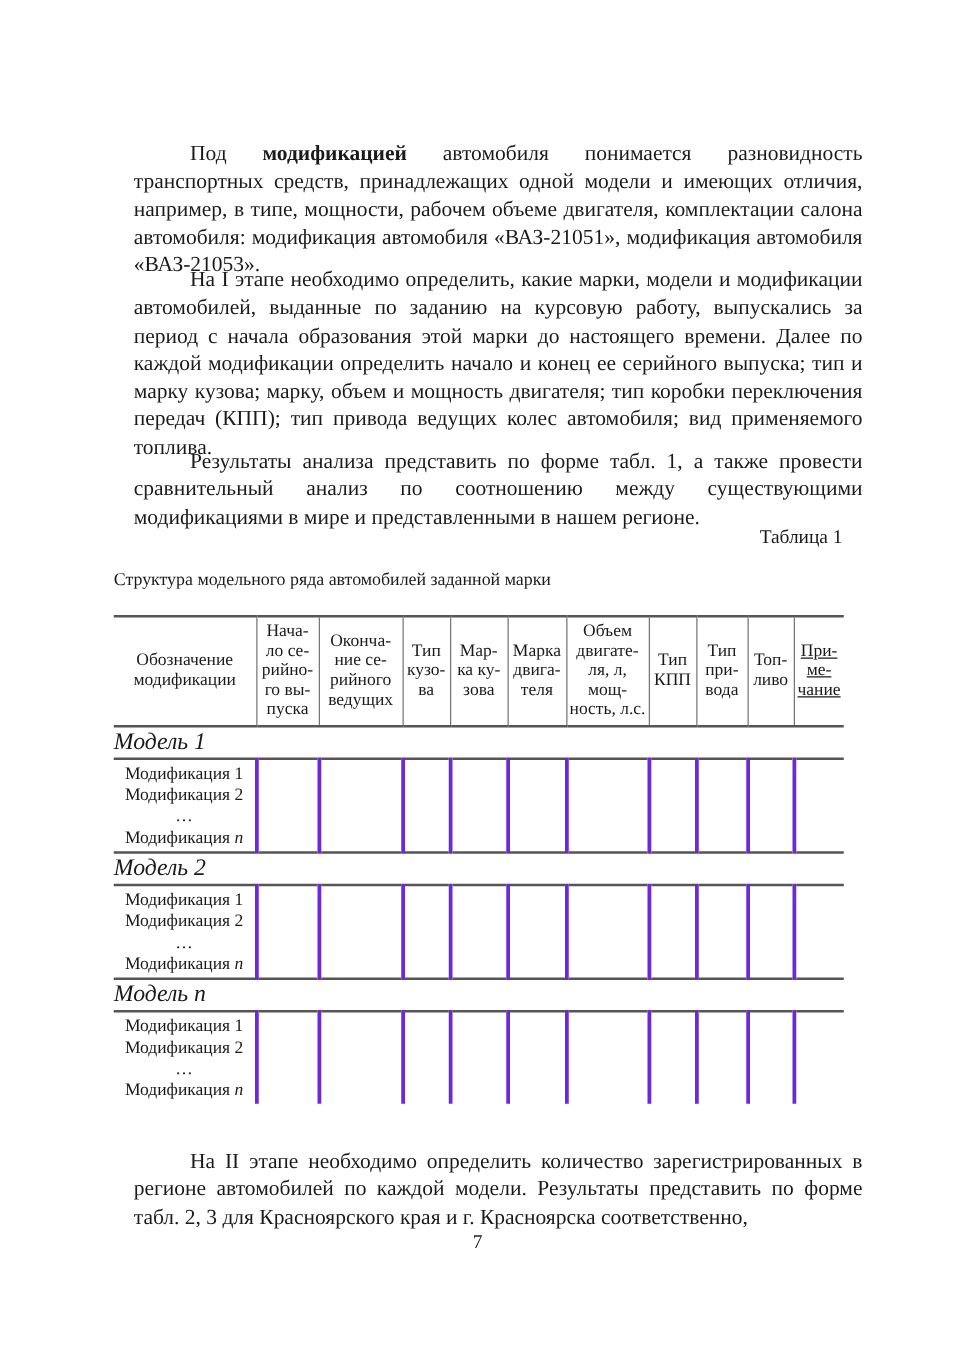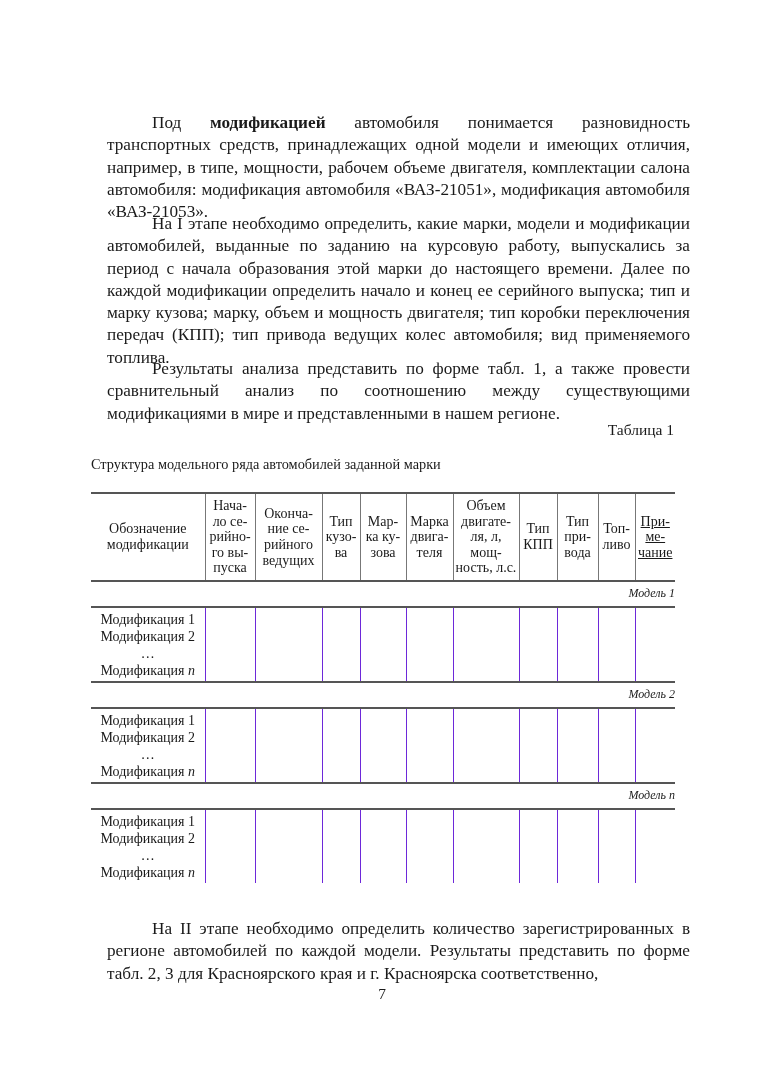--- a/index.html
+++ b/index.html
@@ -15,25 +15,25 @@
   #p4 { top:902px; }
   .table-label { position:absolute; right:90px; top:421px; font-size:15.5px;font-family:Liberation Serif, serif; }
   .table-caption { position:absolute; left:91px; width:583px; top:456px; font-size:14.3px; }
   table.t1 { position:absolute; left:91px; top:492px; width:584px; border-collapse:collapse;
              font-size:14px; line-height:15.6px; table-layout:fixed; }
   table.t1 th { font-weight:normal; border-left:1px solid #777; border-right:1px solid #777;
                 border-top:2px solid #555; border-bottom:2px solid #555; padding:0 1px; text-align:center;
                 vertical-align:middle; height:86px; }
   table.t1 th:first-child { border-left:none; }
   table.t1 th:last-child { border-right:none;text-decoration:underline; }
-  table.t1 td { border-left:1px solid #777; border-right:1px solid #6d28d9; padding:0; }
+  table.t1 td { border-left:1px solid #777; border-right:3px solid #6d28d9; padding:0; }
   table.t1 td:first-child { border-left:none; }
   table.t1 td:last-child { border-right:none; }
-  table.t1 tr.group td { font-style:italic; text-align:right; height:24px; border-bottom:2px solid #555;
-                         border-left:none; border-right:none; font-size:12px; }
+  table.t1 tr.group td { font-style:italic; text-align:left; height:24px; border-bottom:2px solid #555;
+                         border-left:none; border-right:none; font-size:19px; }
   table.t1 tr.mods td { height:73px; vertical-align:middle; }
   table.t1 tr.mods.bordered td { border-bottom:2px solid #555; }
   table.t1 tr.mods td.name { text-align:center; font-size:14px; line-height:17px; }
   .page-number { position:absolute; left:0; width:764px; top:985px; text-align:center; font-size:15.5px; }
 </style>
 </head>
 <body>
 
 <div class="page">
 

